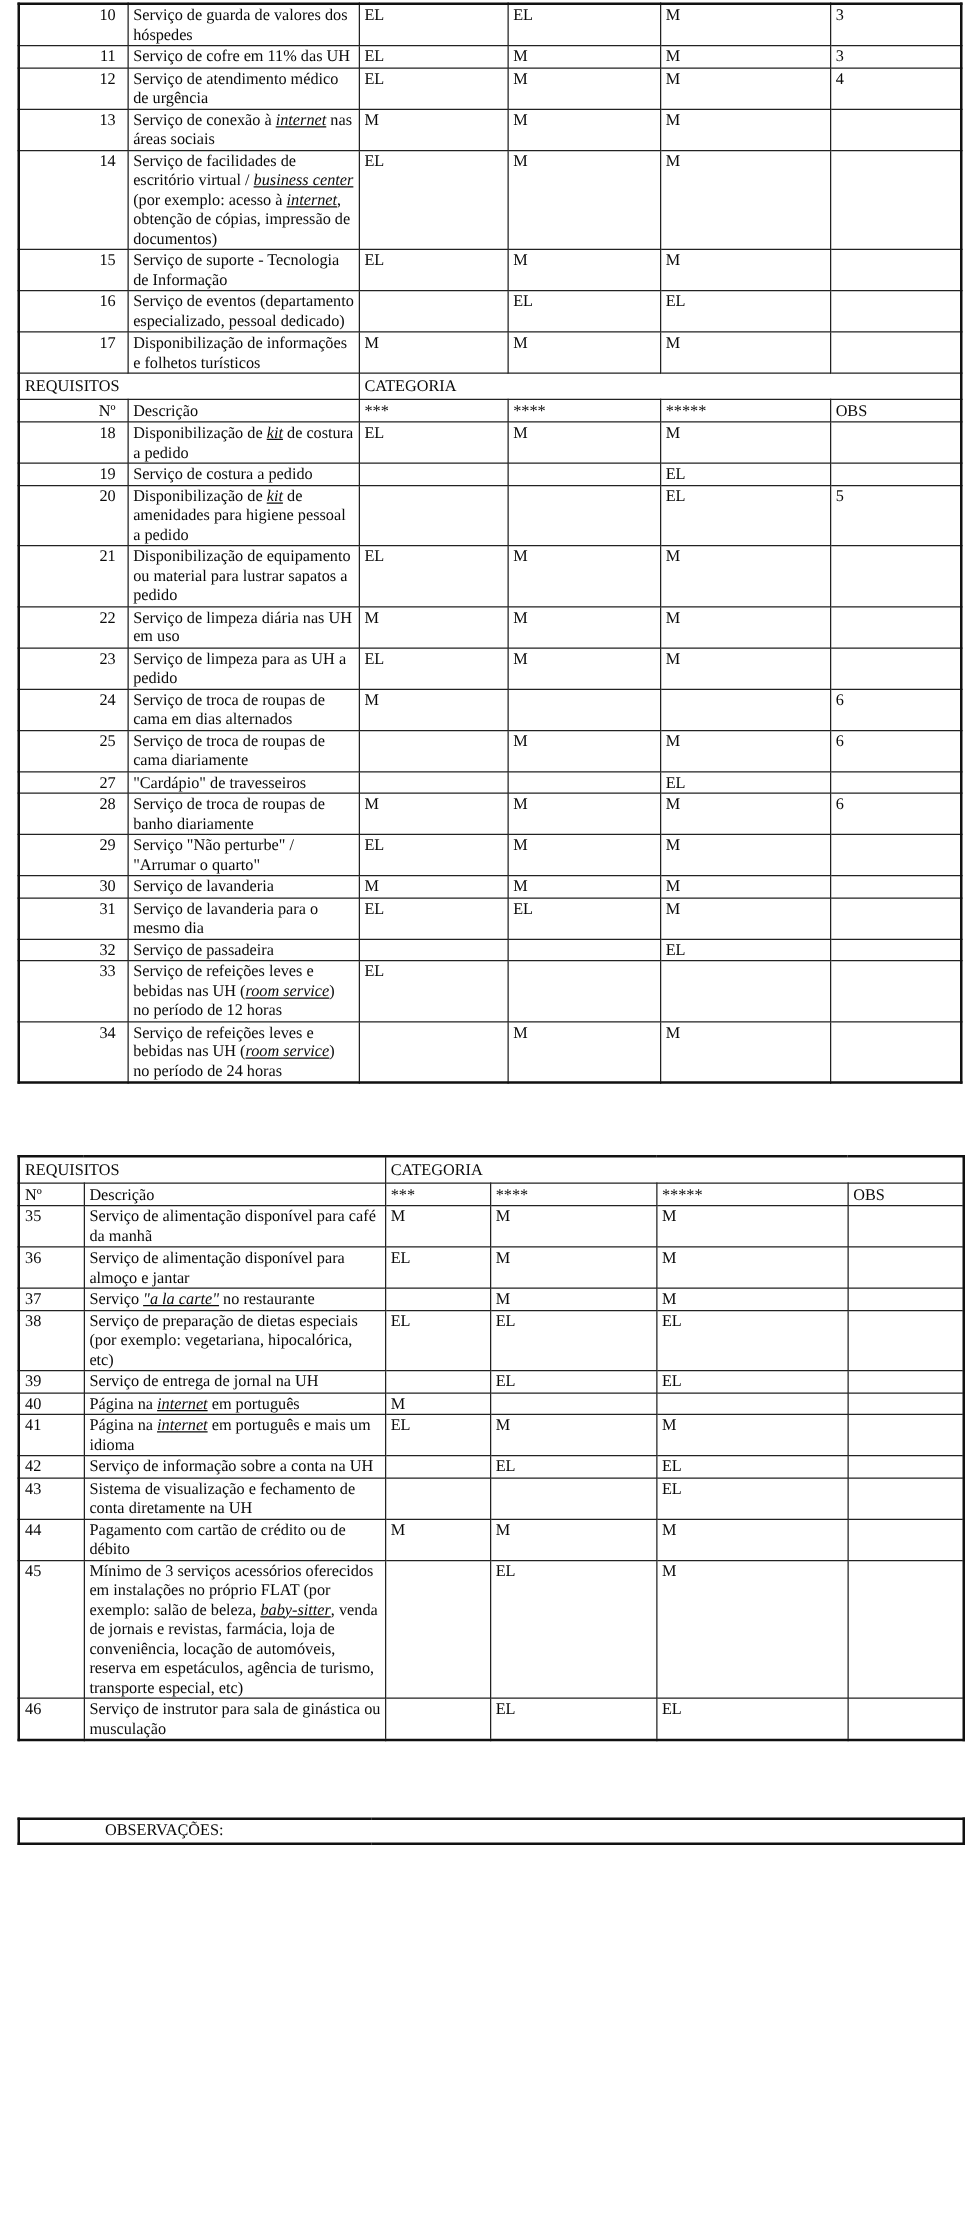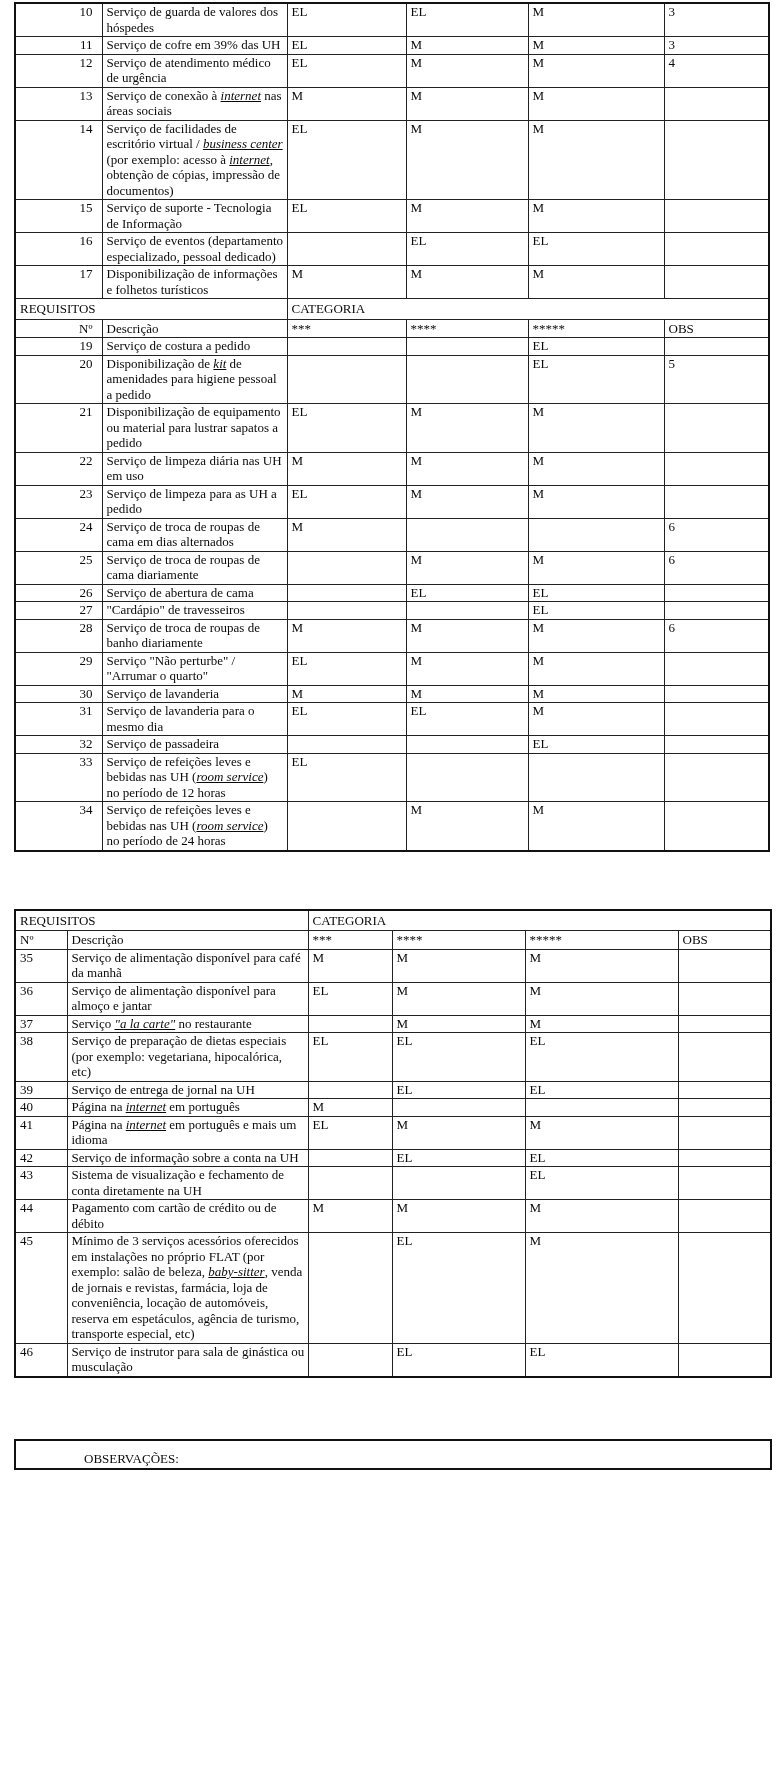--- a/index.html
+++ b/index.html
@@ -33,21 +33,21 @@
   
   table.t1 td.num, table.t1 th.num { text-align: right; padding-right: 9px; }
   table.t2 td.num, table.t2 th.num { text-align: left; padding-left: 4px; }
   td.desc { text-align: justify; padding-left: 5px; padding-right: 4px; }
   td.val  { padding-left: 4px; }
 
   tr.band th { padding-top: 2px; padding-bottom: 2px; margin-top: 32px; }
   th.band-req { padding-left: 67px; }
   th.band-cat { padding-left: 4px; }
   tr.cols th  { padding-top: 1px; padding-bottom: 1px; }
-  table.t3 th.obs-title { padding-left: 68px; padding-top: 10px; padding-bottom: 2px; }
+  table.t3 th.obs-title { padding-left: 68px; padding-top: 0; padding-bottom: 2px; }
 
   .gap1 { height: 57px; }
   .gap2 { height: 61px; }
   .top-offset { height: 2px; }
   i { font-style: italic; text-decoration: underline; }
 </style>
 </head>
 <body>
 
 <div class="page">
@@ -66,21 +66,21 @@
         <tr>
           <td class="num">10</td>
           <td class="desc">Serviço de guarda de valores dos hóspedes</td>
           <td class="val">EL</td>
           <td class="val">EL</td>
           <td class="val">M</td>
           <td class="val">3</td>
         </tr>
         <tr>
           <td class="num">11</td>
-          <td class="desc">Serviço de cofre em 39% das UH</td>
+          <td class="desc">Serviço de cofre em 11% das UH</td>
           <td class="val">EL</td>
           <td class="val">M</td>
           <td class="val">M</td>
           <td class="val">3</td>
         </tr>
         <tr>
           <td class="num">12</td>
           <td class="desc">Serviço de atendimento médico de urgência</td>
           <td class="val">EL</td>
           <td class="val">M</td>
@@ -137,20 +137,28 @@
         <th class="num">Nº</th>
         <th>Descrição</th>
         <th>***</th>
         <th>****</th>
         <th>*****</th>
         <th>OBS</th>
       </tr>
     </tbody>
     <tbody>
         <tr>
+          <td class="num">18</td>
+          <td class="desc">Disponibilização de <i>kit</i> de costura a pedido</td>
+          <td class="val">EL</td>
+          <td class="val">M</td>
+          <td class="val">M</td>
+          <td class="val"></td>
+        </tr>
+        <tr>
           <td class="num">19</td>
           <td class="desc">Serviço de costura a pedido</td>
           <td class="val"></td>
           <td class="val"></td>
           <td class="val">EL</td>
           <td class="val"></td>
         </tr>
         <tr>
           <td class="num">20</td>
           <td class="desc">Disponibilização de <i>kit</i> de amenidades para higiene pessoal a pedido</td>
@@ -191,28 +199,20 @@
           <td class="val"></td>
           <td class="val">6</td>
         </tr>
         <tr>
           <td class="num">25</td>
           <td class="desc">Serviço de troca de roupas de cama diariamente</td>
           <td class="val"></td>
           <td class="val">M</td>
           <td class="val">M</td>
           <td class="val">6</td>
-        </tr>
-        <tr>
-          <td class="num">26</td>
-          <td class="desc">Serviço de abertura de cama</td>
-          <td class="val"></td>
-          <td class="val">EL</td>
-          <td class="val">EL</td>
-          <td class="val"></td>
         </tr>
         <tr>
           <td class="num">27</td>
           <td class="desc">"Cardápio" de travesseiros</td>
           <td class="val"></td>
           <td class="val"></td>
           <td class="val">EL</td>
           <td class="val"></td>
         </tr>
         <tr>

